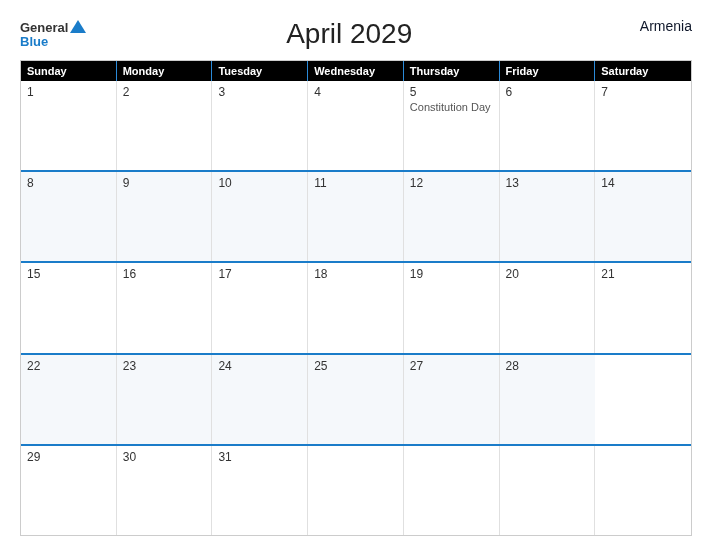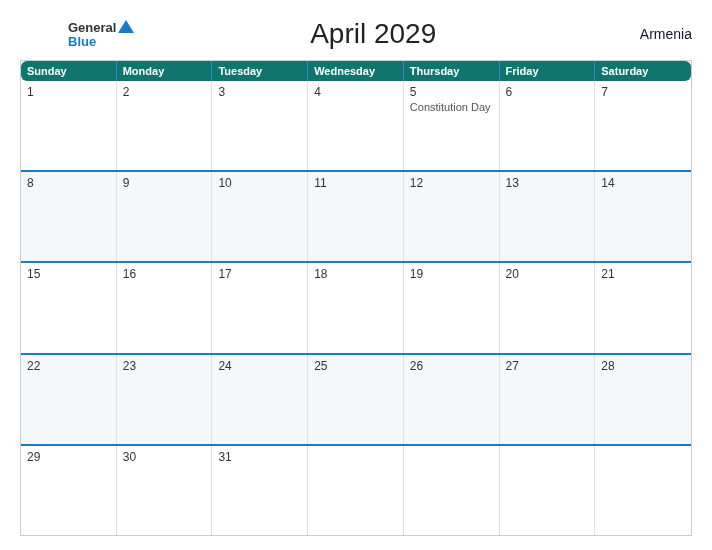--- a/index.html
+++ b/index.html
@@ -14,24 +14,22 @@
       width: 712px;
       height: 550px;
       background: #fff;
       padding: 18px 20px 14px 20px;
       display: flex;
       flex-direction: column;
     }
     
     .header {
       display: flex;
-      align-items: center;
       justify-content: space-between;
       margin-bottom: 10px;
-      margin-left: 48px;
     }
     .logo {
       display: flex;
       align-items: center;
       gap: 2px;
     }
     .logo-text-general {
       font-size: 13px;
       font-weight: bold;
       color: #333;
@@ -78,22 +76,21 @@
     .calendar {
       flex: 1;
       display: flex;
       flex-direction: column;
       border: 1px solid #ccc;
     }
     
     .day-headers {
       display: grid;
       grid-template-columns: repeat(7, 1fr);
-      background: #0f766e;
-      border-radius: 6px;
+      background: #000000;
     }
     .day-header {
       color: #fff;
       font-size: 11px;
       font-weight: bold;
       padding: 4px 6px;
       border-right: 1px solid #2a8ad9;
       text-align: left;
     }
     .day-header:last-child {
@@ -256,23 +253,20 @@
           <div class="day-cell">
             <span class="day-number">23</span>
           </div>
           <div class="day-cell">
             <span class="day-number">24</span>
           </div>
           <div class="day-cell">
             <span class="day-number">25</span>
           </div>
           <div class="day-cell">
-            <span class="day-number">26</span>
-          </div>
-          <div class="day-cell">
             <span class="day-number">27</span>
           </div>
           <div class="day-cell">
             <span class="day-number">28</span>
           </div>
         </div>
         <div class="week-row">
           <div class="day-cell">
             <span class="day-number">29</span>
           </div>

